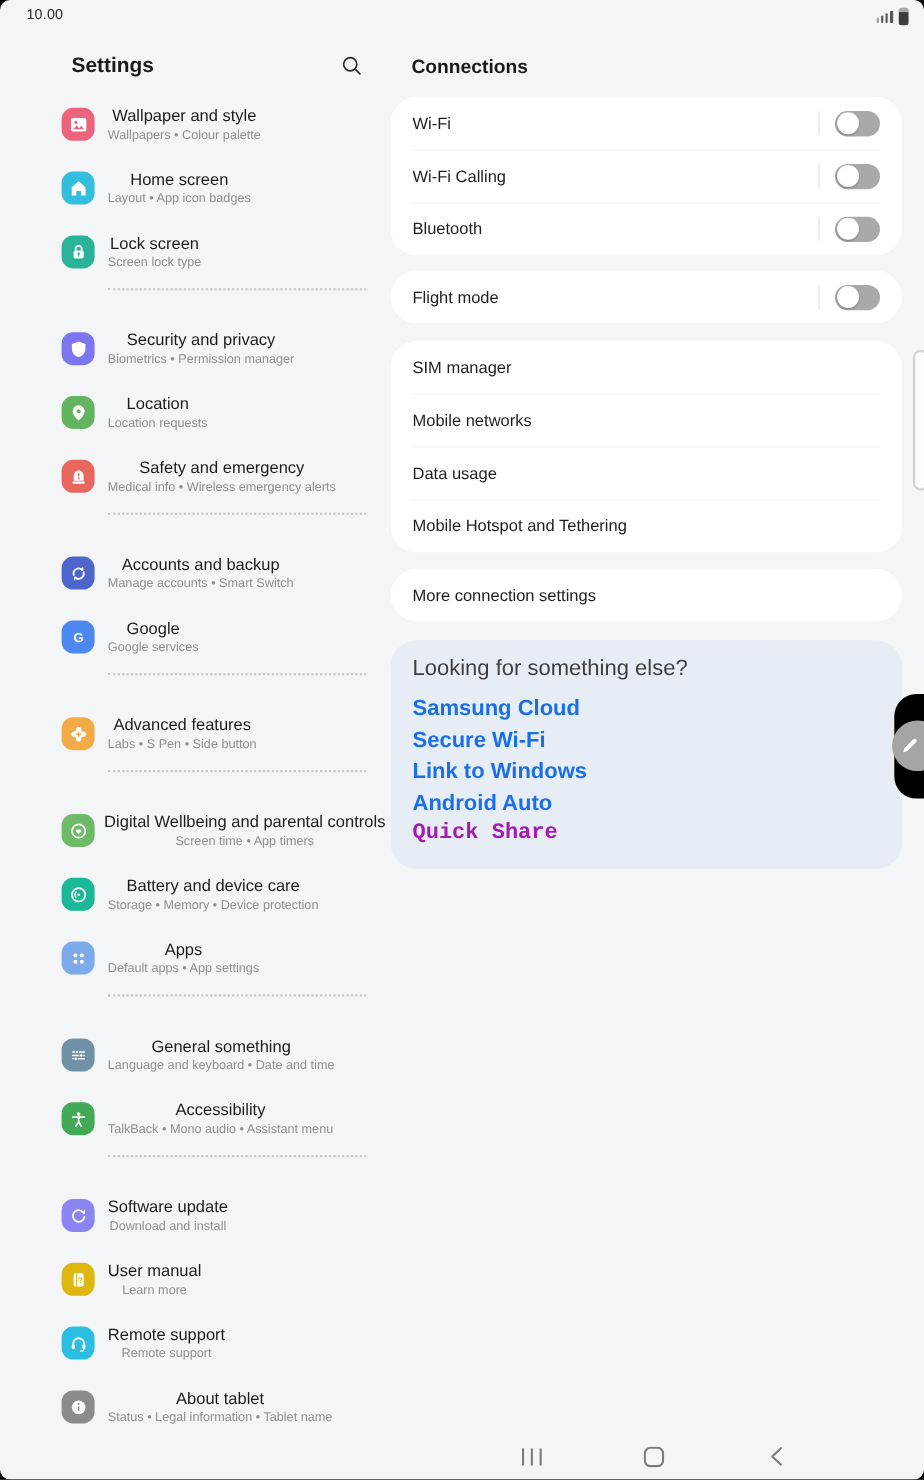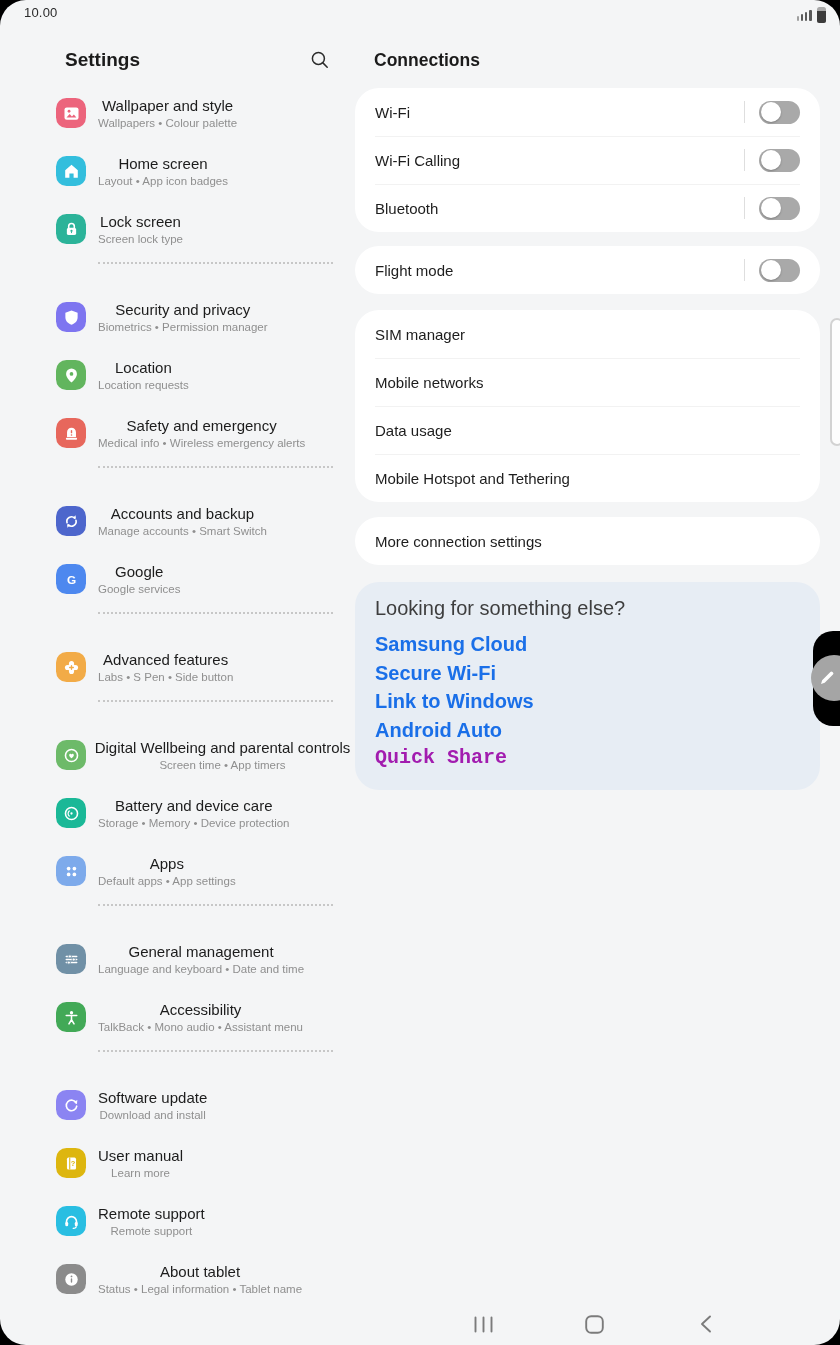--- a/index.html
+++ b/index.html
@@ -1,18 +1,18 @@
 <!DOCTYPE html>
 <html><head>
 <meta charset="utf-8">
 <style>
   * { margin:0; padding:0; box-sizing:border-box; }
   html,body { width:840px; height:1345px; background:#000; font-family:"Liberation Sans", sans-serif; overflow:hidden; }
   .device { position:relative; width:840px; height:1345px; background:#000; }
-  .screen { position:absolute; inset:0; border-radius:26px; background:#f4f5f6; overflow:hidden; display:flex; flex-direction:column; }
+  .screen { position:absolute; inset:0; border-radius:9px; background:#f4f5f6; overflow:hidden; display:flex; flex-direction:column; }
 
   
   .statusbar { flex:none; height:26px; display:flex; align-items:flex-start; justify-content:space-between; padding:5px 14px 0 24px; }
   .sb-time { font-size:13px; color:#2a2a2a; font-weight:500; letter-spacing:.2px; }
   .sb-right { display:flex; align-items:center; gap:5px; padding-top:2px; }
   .sig { display:flex; align-items:flex-end; gap:1.5px; height:12px; }
   .sig i { display:block; width:2.6px; border-radius:1px; background:#5a5a5a; }
   .sig i.b1 { height:5px; background:#9f9f9f; } .sig i.b2 { height:7px; } .sig i.b3 { height:9px; } .sig i.b4 { height:11px; }
   .batt { position:relative; width:9.5px; height:16px; border-radius:2.5px; background:#a9a9a9; overflow:hidden; }
   .batt i { position:absolute; left:0; right:0; bottom:0; height:12px; background:#3c3c3c; display:block; }
@@ -278,21 +278,21 @@
         <div class="side-item">
           <span class="squircle" style="background: rgb(112, 144, 166); color: rgb(112, 144, 166);">
             <svg viewBox="0 0 24 24">
                   <path d="M6 8.5h12M6 12h12M6 15.5h12" stroke="#fff" stroke-width="1.6" stroke-linecap="round"></path>
                   <circle cx="10.2" cy="8.5" r="1.8" fill="#fff" stroke="currentColor" stroke-width="1"></circle>
                   <circle cx="14.6" cy="12" r="1.8" fill="#fff" stroke="currentColor" stroke-width="1"></circle>
                   <circle cx="9" cy="15.5" r="1.8" fill="#fff" stroke="currentColor" stroke-width="1"></circle>
                 </svg>
           </span>
           <span class="side-text">
-                <span class="side-item-title">General management</span>
+                <span class="side-item-title">General something</span>
                 <span class="side-item-sub">Language and keyboard  •  Date and time</span>
               </span>
         </div>
 
         <div class="side-item">
           <span class="squircle" style="background: rgb(66, 169, 87); color: rgb(66, 169, 87);">
             <svg viewBox="0 0 24 24">
                   <circle cx="12" cy="6.6" r="1.9" fill="#fff"></circle>
                   <path d="M6 9.7h12M12 9.7v4.9M12 14.6l-2.9 4.6M12 14.6l2.9 4.6" fill="none" stroke="#fff" stroke-width="1.8" stroke-linecap="round"></path>
                 </svg>

